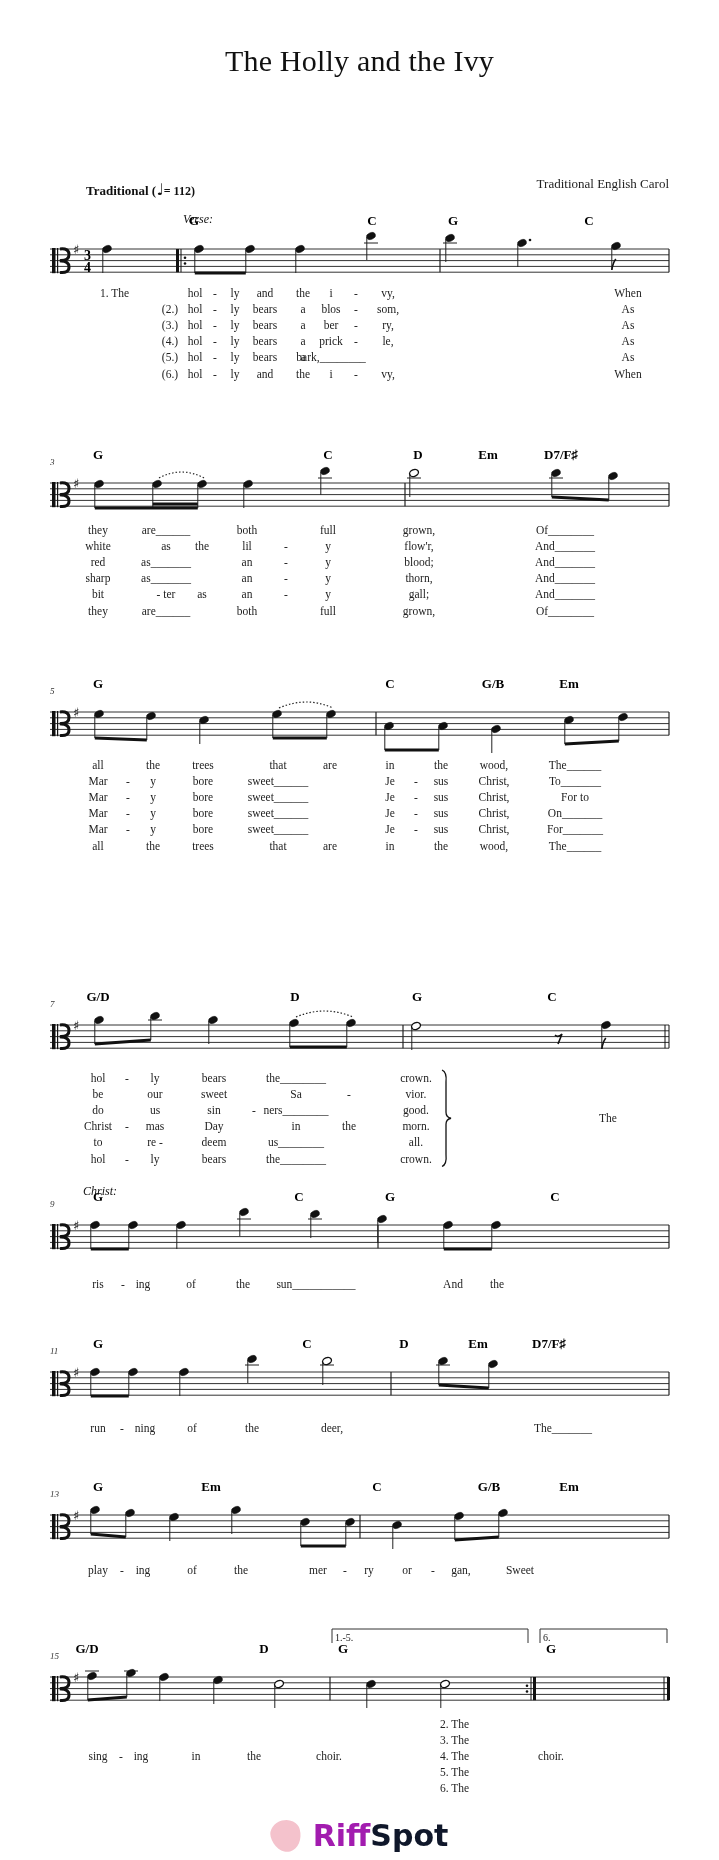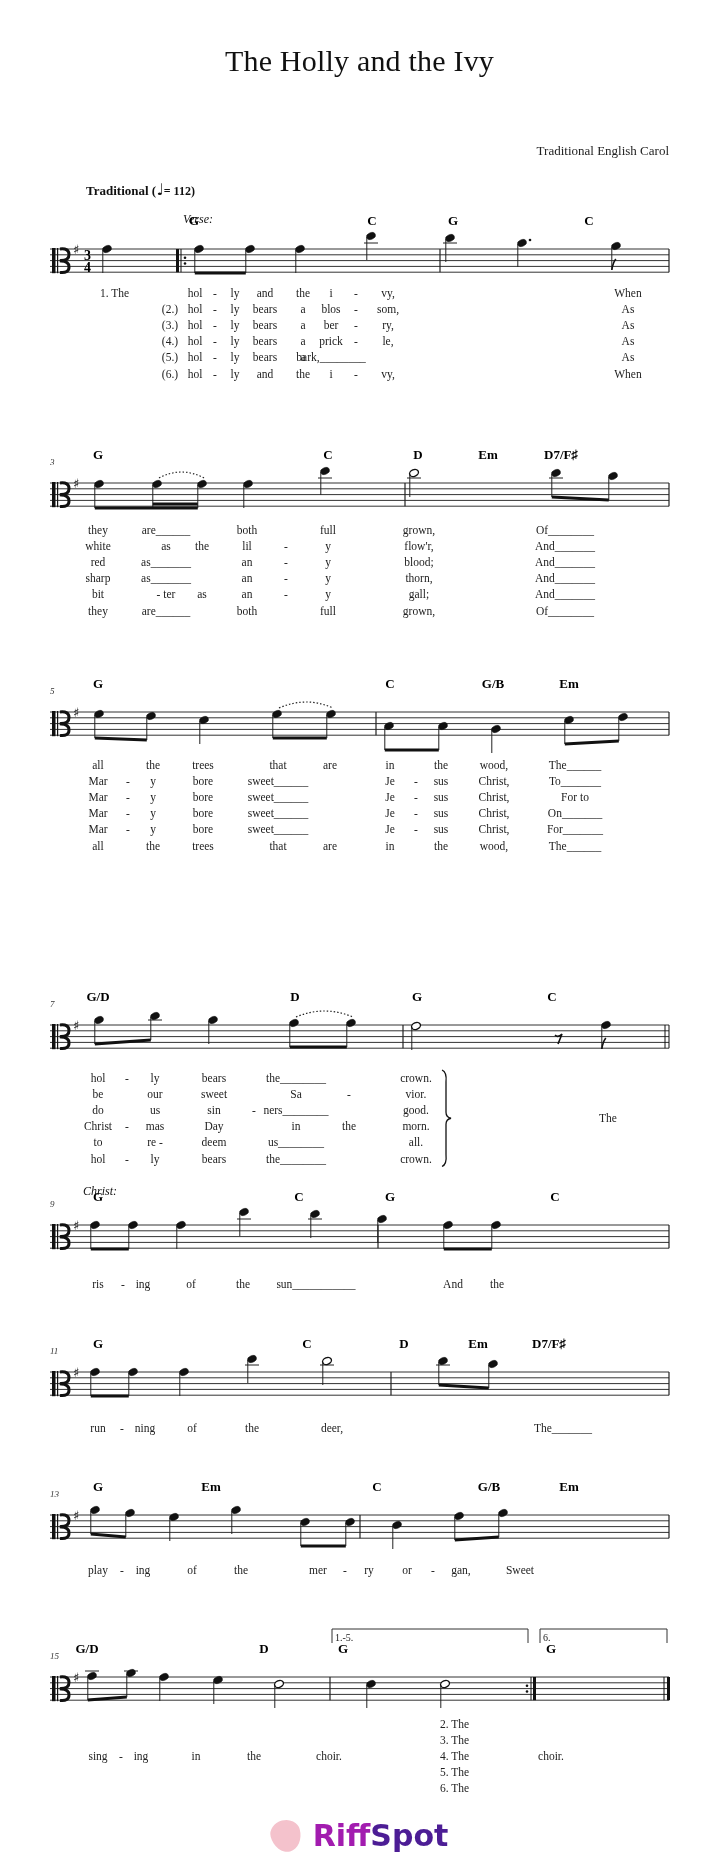--- a/index.html
+++ b/index.html
@@ -1,33 +1,33 @@
 <!DOCTYPE html>
 <html><head>
 <meta charset="utf-8">
 <style>
   html, body { margin: 0; padding: 0; background: #ffffff; }
   body { width: 719px; height: 1860px; position: relative; overflow: hidden;
          font-family: "Liberation Serif", "DejaVu Serif", serif; color: #111; }
   .title { position: absolute; top: 44px; left: 0; width: 719px; text-align: center;
            font-size: 30px; font-weight: normal; letter-spacing: 0.2px; }
-  .composer { position: absolute; top: 143px; right: 50px; font-size: 13px; color: #222; }
+  .composer { position: absolute; top: 176px; right: 50px; font-size: 13px; color: #222; }
   .tempo { position: absolute; top: 180px; left: 86px; font-size: 13px; font-weight: bold; }
   .tempo .note-glyph { font-family: "DejaVu Sans", sans-serif; font-weight: normal; font-size: 16px; }
   .tempo .bpm { font-weight: bold; font-size: 12px; }
   .section-label { position: absolute; font-style: italic; font-size: 12px; }
   svg.score { position: absolute; left: 0; top: 0; }
   .chord { font-family: "Liberation Serif", serif; font-weight: bold; font-size: 13px; }
   .lyric { font-family: "Liberation Serif", serif; font-size: 11.5px; fill: #222; }
   .mnum { font-family: "Liberation Serif", serif; font-style: italic; font-size: 9px; fill: #333; }
   .volta-label { font-family: "Liberation Serif", serif; font-size: 10px; fill: #222; }
   .watermark { position: absolute; top: 1818px; left: 0; width: 719px; text-align: center;
                font-family: "DejaVu Sans", sans-serif; font-weight: bold; font-size: 30px; }
   .watermark .riff { color: #a21caf; margin-left: 6px; }
-  .watermark .spot { color: #4c1d95; }
+  .watermark .spot { color: #0f172a; }
   .watermark .pick { display: inline-block; width: 30px; height: 32px; background: #f4c2cc;
                      border-radius: 50% 50% 50% 50% / 40% 40% 60% 60%; vertical-align: -6px;
                      margin-right: 6px; transform: rotate(-15deg); }
 </style>
 </head>
 <body>
 
 <div class="title">The Holly and the Ivy</div>
 <div class="composer">Traditional English Carol</div>
 <div class="tempo">

